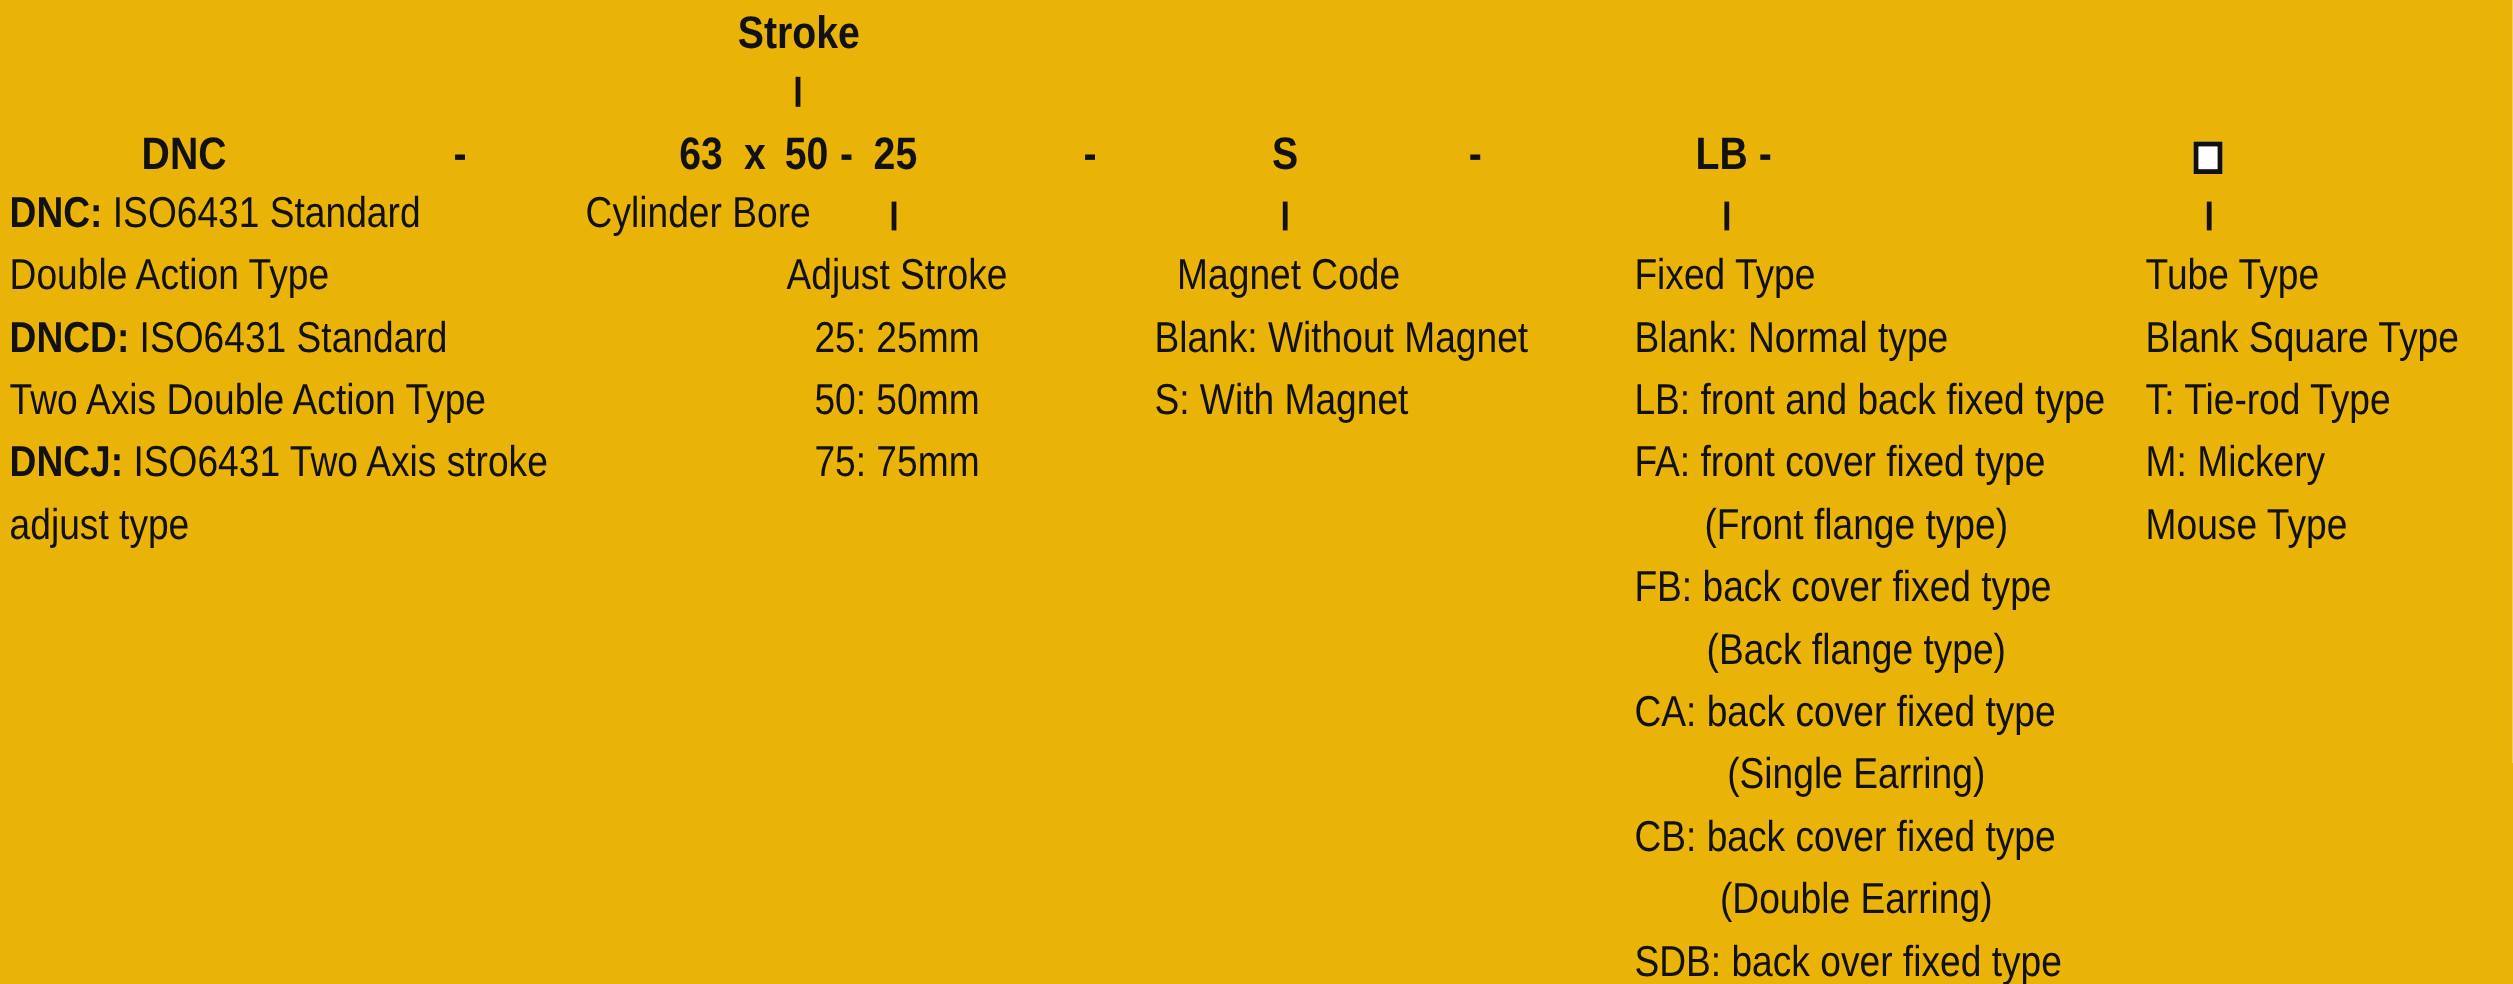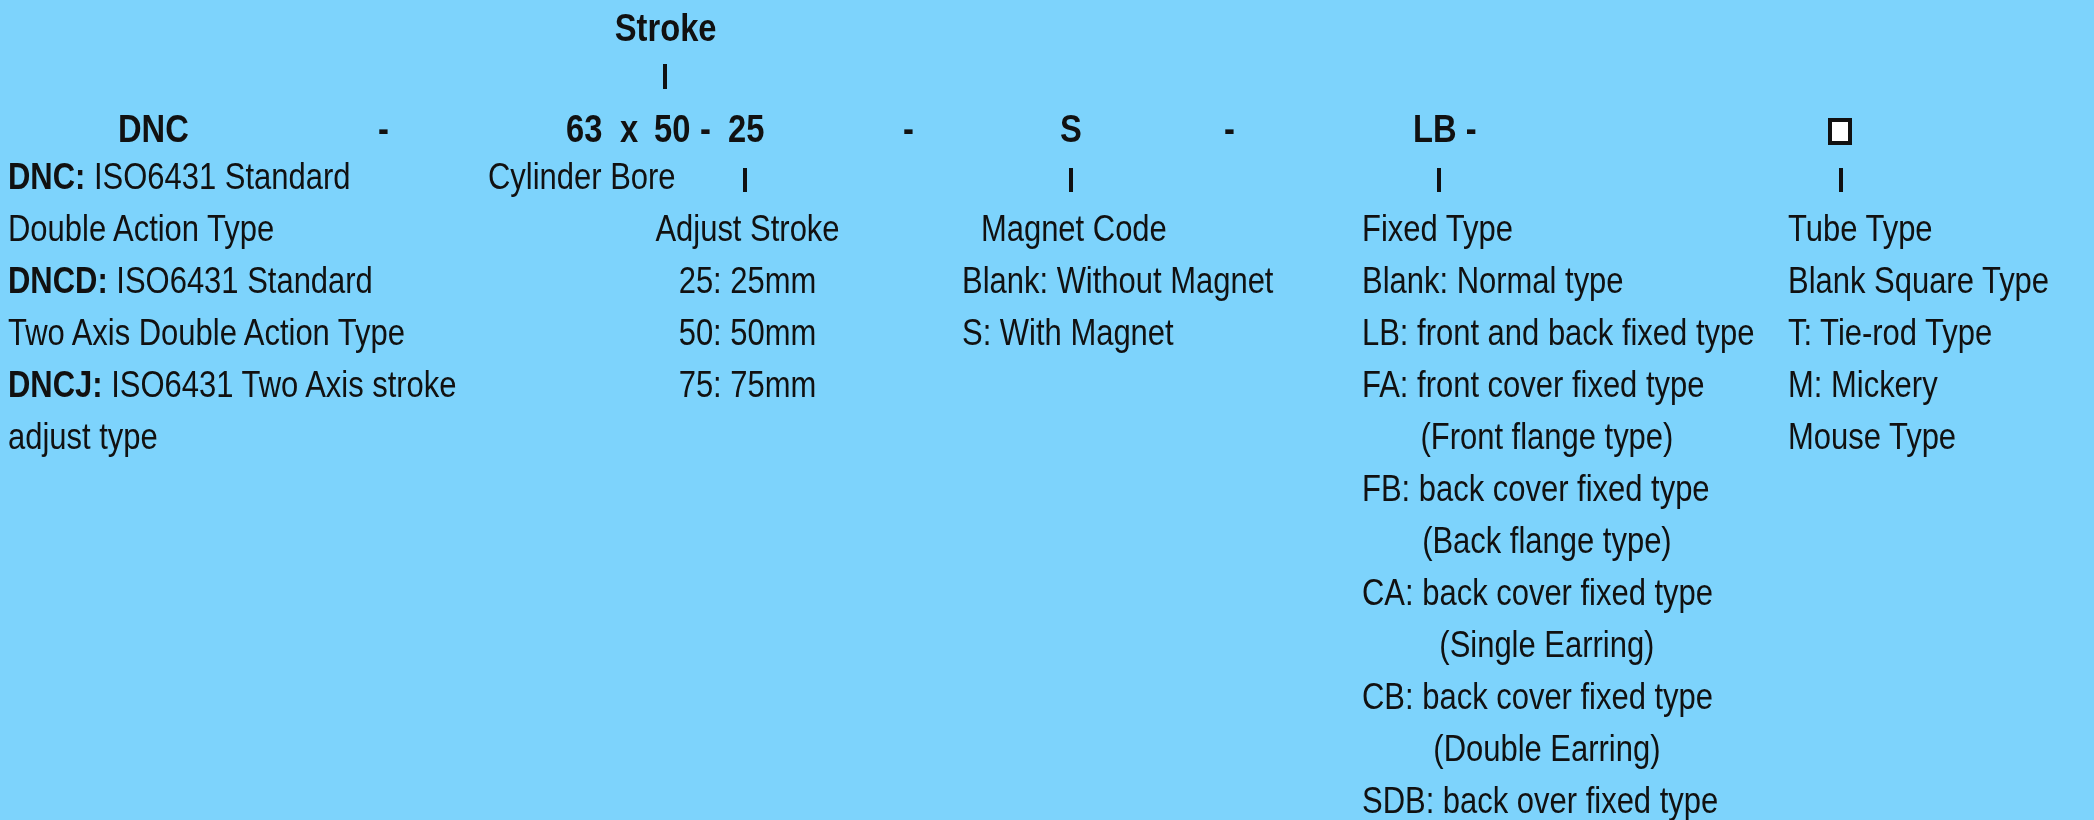--- a/index.html
+++ b/index.html
@@ -1,20 +1,20 @@
 <!DOCTYPE html>
 <html><head>
 <meta charset="utf-8">
 <style>
   html, body { margin: 0; padding: 0; background: #ffffff; }
   .page {
     position: relative;
     width: 2094px;
     height: 820px;
-    background: #7dd3fc;
+    background: #eab308;
     color: #111111;
     font-family: "Liberation Sans", sans-serif;
     font-size: 36px;
     overflow: hidden;
   }
   .abs  { position: absolute; }
   .line { line-height: 52px; white-space: nowrap; }
   .col .line { line-height: 52px; }
   
   .cond { transform: scaleX(0.86); transform-origin: 0 0; }

